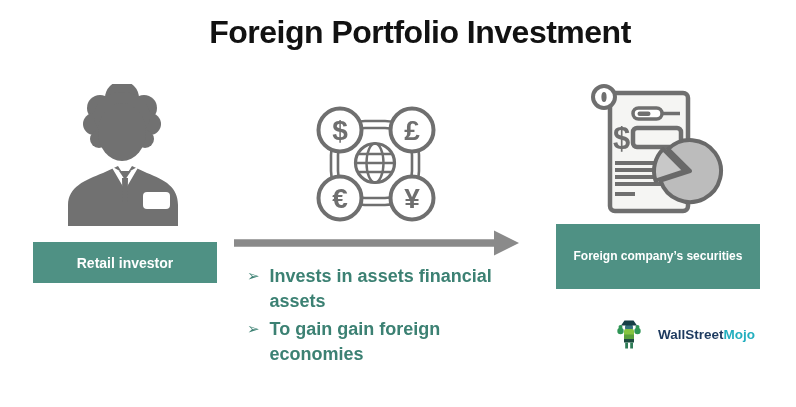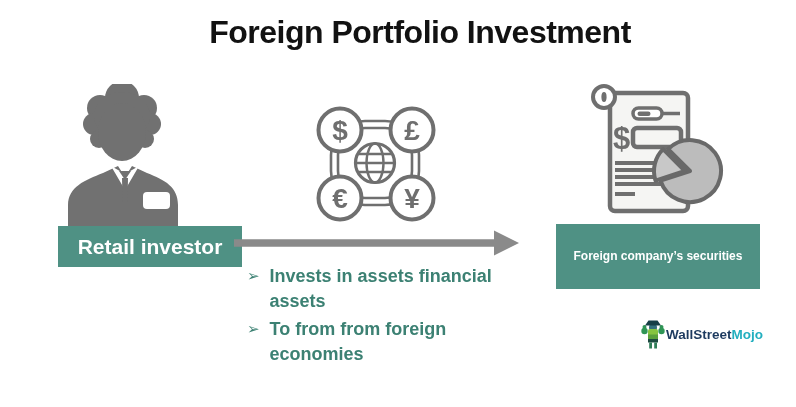--- a/index.html
+++ b/index.html
@@ -9,40 +9,40 @@
   }
   .title{
     position:absolute;top:14px;left:0;width:100%;text-align:center;
     font-size:32px;font-weight:800;color:#121212;letter-spacing:-0.5px;
   }
   .label-box{
     position:absolute;background:var(--teal,#4F9184);color:#ffffff;
     font-weight:700;display:flex;align-items:center;justify-content:center;
     text-align:center;
   }
-  .label-left{left:33px;top:226px;width:184px;height:41px;font-size:21px;margin-left:25px;}
+  .label-left{left:33px;top:242px;width:184px;height:41px;font-size:14px;}
   .label-right{left:556px;top:224px;width:204px;height:65px;font-size:12px;line-height:1.28;padding:0 4px;box-sizing:border-box;}
   .icon-abs{position:absolute;}
   .person-svg{left:52px;top:84px;}
   .network-svg{left:308px;top:96px;}
   .doc-svg{left:583px;top:78px;}
   .arrow-svg{left:0;top:0;pointer-events:none;}
   .bullets{
     position:absolute;left:247px;top:264px;width:258px;
     list-style:none;margin:0;padding:0;
     color:var(--teal-text,#3C8173);font-weight:700;font-size:18px;line-height:25px;
   }
   .bullets li{display:flex;gap:10px;margin-bottom:3px;}
   .bullet-marker{
     font-family:"DejaVu Sans",sans-serif;
     flex:0 0 auto;font-size:15px;line-height:25px;
   }
   .logo{
-    position:absolute;left:640px;top:317px;height:34px;
-    display:flex;align-items:center;gap:0;
+    position:absolute;left:616px;top:317px;height:34px;
+    display:flex;align-items:center;gap:16px;
   }
   .logo-text{font-size:13.5px;font-weight:800;letter-spacing:0;}
   .logo-part1{color:var(--logo-navy,#1D3A5F);}
   .logo-part2{color:var(--logo-cyan,#23AFBF);}
   svg text{font-family:"Liberation Sans","DejaVu Sans",sans-serif;}
 </style>
 </head>
 <body>
 
 <div class="canvas">
@@ -129,21 +129,21 @@
     <polygon points="494,230.5 519,243 494,255.5" fill="#8A8A8A"></polygon>
   </svg>
 
   <ul class="bullets">
     <li>
       <span class="bullet-marker">➢</span>
       <span>Invests in assets financial assets</span>
     </li>
     <li>
       <span class="bullet-marker">➢</span>
-      <span>To from from foreign economies</span>
+      <span>To gain gain foreign economies</span>
     </li>
   </ul>
 
   <div class="logo">
     <svg width="26" height="30" viewBox="0 0 26 30">
       <circle cx="4.5" cy="8" r="2" fill="#2F9555"></circle>
       <circle cx="21.5" cy="8" r="2" fill="#2F9555"></circle>
       <circle cx="4.5" cy="12" r="3.2" fill="#2F9555"></circle>
       <circle cx="21.5" cy="12" r="3.2" fill="#2F9555"></circle>
       <circle cx="13" cy="8.5" r="4" fill="#35707C"></circle>

